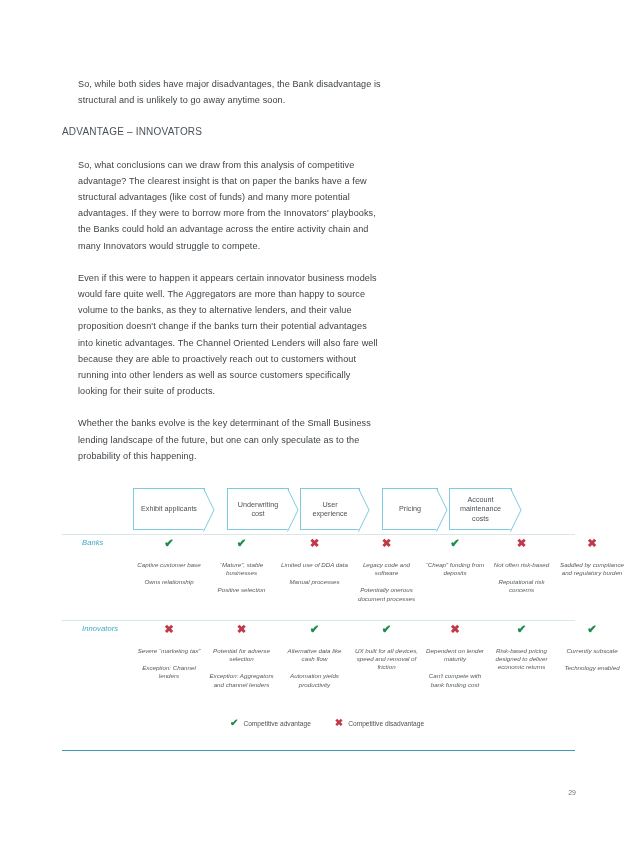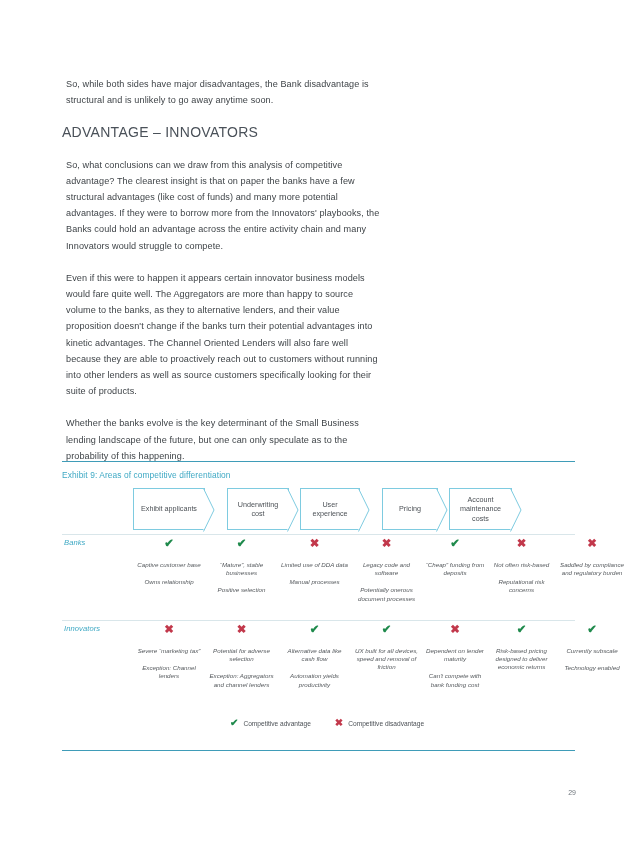--- a/index.html
+++ b/index.html
@@ -28,24 +28,24 @@
     position: absolute;
     left: 62px;
     top: 76px;
     width: 320px;
   }
   .para {
     font-size: 9.1px;
     line-height: 16.2px;
     letter-spacing: 0.01em;
     color: #3f4448;
-    margin: 0 0 16px 4px;
+    margin: 0 0 16px 16px;
   }
   .section-head {
-    font-size: 14px;
+    font-size: 10px;
     line-height: 16.2px;
     letter-spacing: 0.02em;
     color: #4a5159;
     margin: 0 0 16px 0;
   }
 
   
   .exhibit {
     position: absolute;
     left: 62px;
@@ -138,21 +138,21 @@
   }
   .row-sep {
     position: absolute;
     left: 0;
     width: 513px;
     height: 1px;
     background: #d9e6ea;
   }
   .row-label {
     position: absolute;
-    left: 2px;
+    left: 20px;
     font-size: 7.6px;
     font-style: italic;
     color: #3fa9c4;
     letter-spacing: 0.01em;
   }
   .cells {
     position: absolute;
     left: 71px;
     width: 442px;
     display: flex;
@@ -233,24 +233,20 @@
 <div class="page">
 
   <div class="body-col">
     <p class="para">So, while both sides have major disadvantages, the Bank disadvantage is structural and is unlikely to go away anytime soon.</p>
     <p class="section-head">ADVANTAGE – INNOVATORS</p>
     <p class="para">So, what conclusions can we draw from this analysis of competitive advantage? The clearest insight is that on paper the banks have a few structural advantages (like cost of funds) and many more potential advantages. If they were to borrow more from the Innovators' playbooks, the Banks could hold an advantage across the entire activity chain and many Innovators would struggle to compete.</p>
     <p class="para">Even if this were to happen it appears certain innovator business models would fare quite well. The Aggregators are more than happy to source volume to the banks, as they to alternative lenders, and their value proposition doesn't change if the banks turn their potential advantages into kinetic advantages. The Channel Oriented Lenders will also fare well because they are able to proactively reach out to customers without running into other lenders as well as source customers specifically looking for their suite of products.</p>
     <p class="para">Whether the banks evolve is the key determinant of the Small Business lending landscape of the future, but one can only speculate as to the probability of this happening.</p>
   </div>
 
-  <div class="exhibit">
-    <div class="rule-top"></div>
-    <div class="exhibit-title">Exhibit 9: Areas of competitive differentiation</div>
-  </div>
 
   <div class="chevron-band">
 
     <div class="chev chev-w1">
       <span class="lbl">Exhibit applicants</span>
       <span class="tip">
         <svg width="12" height="44" viewBox="0 0 12 44">
             <polyline points="0.5,0.5 11,22 0.5,43.5" fill="#fff" stroke="#7ecbe0" stroke-width="1"></polyline>
           </svg>
       </span>

